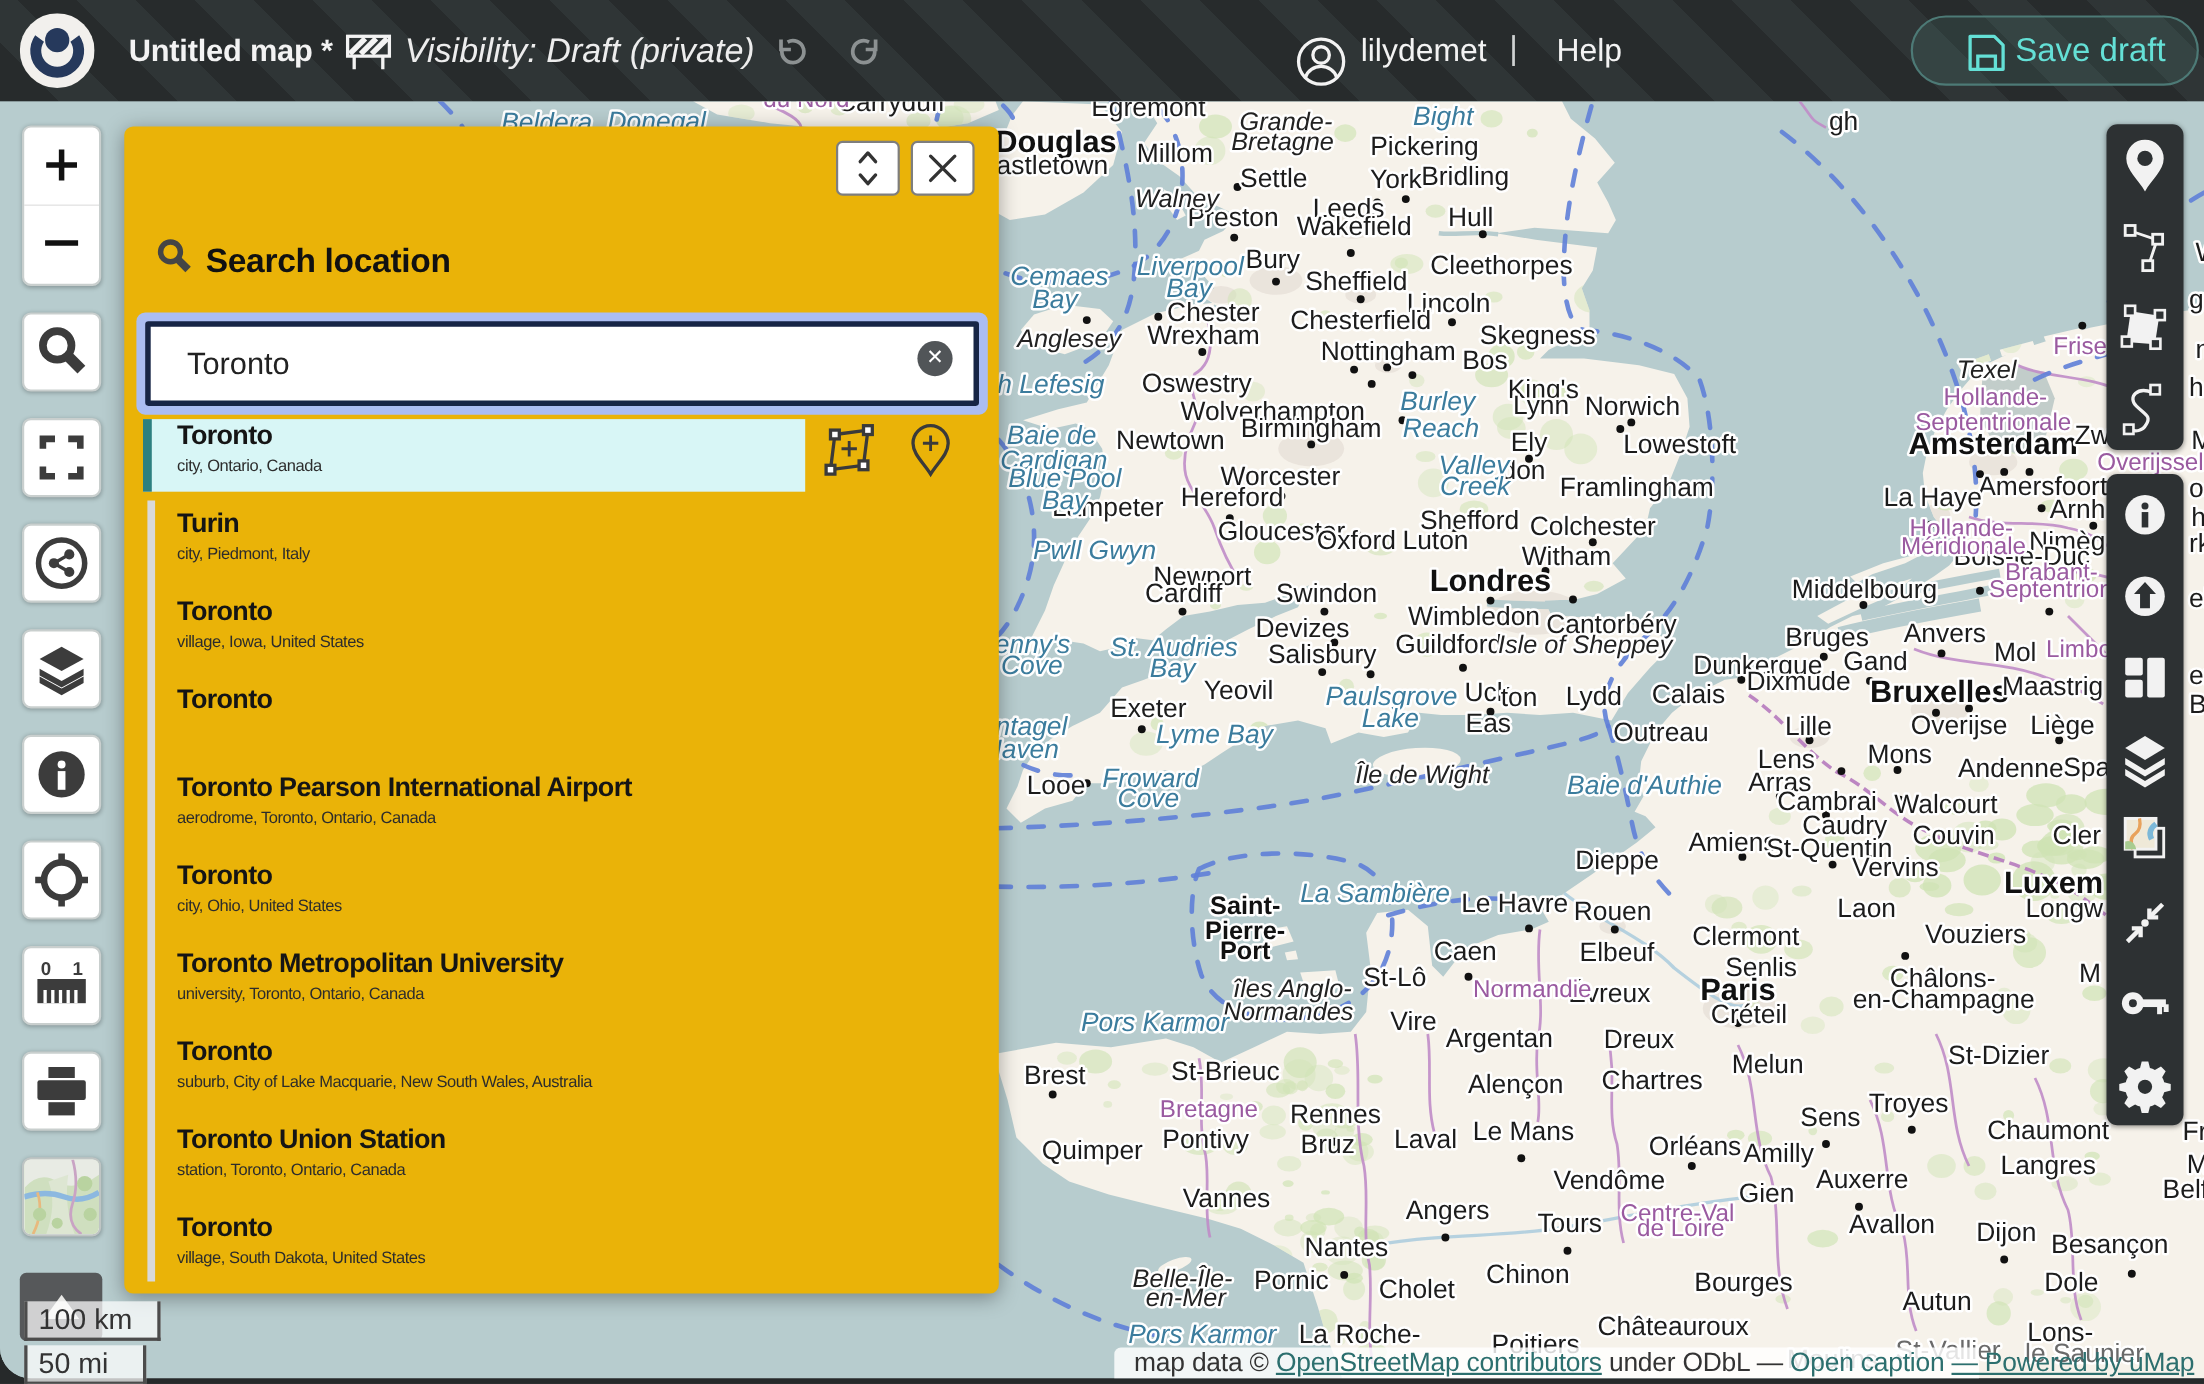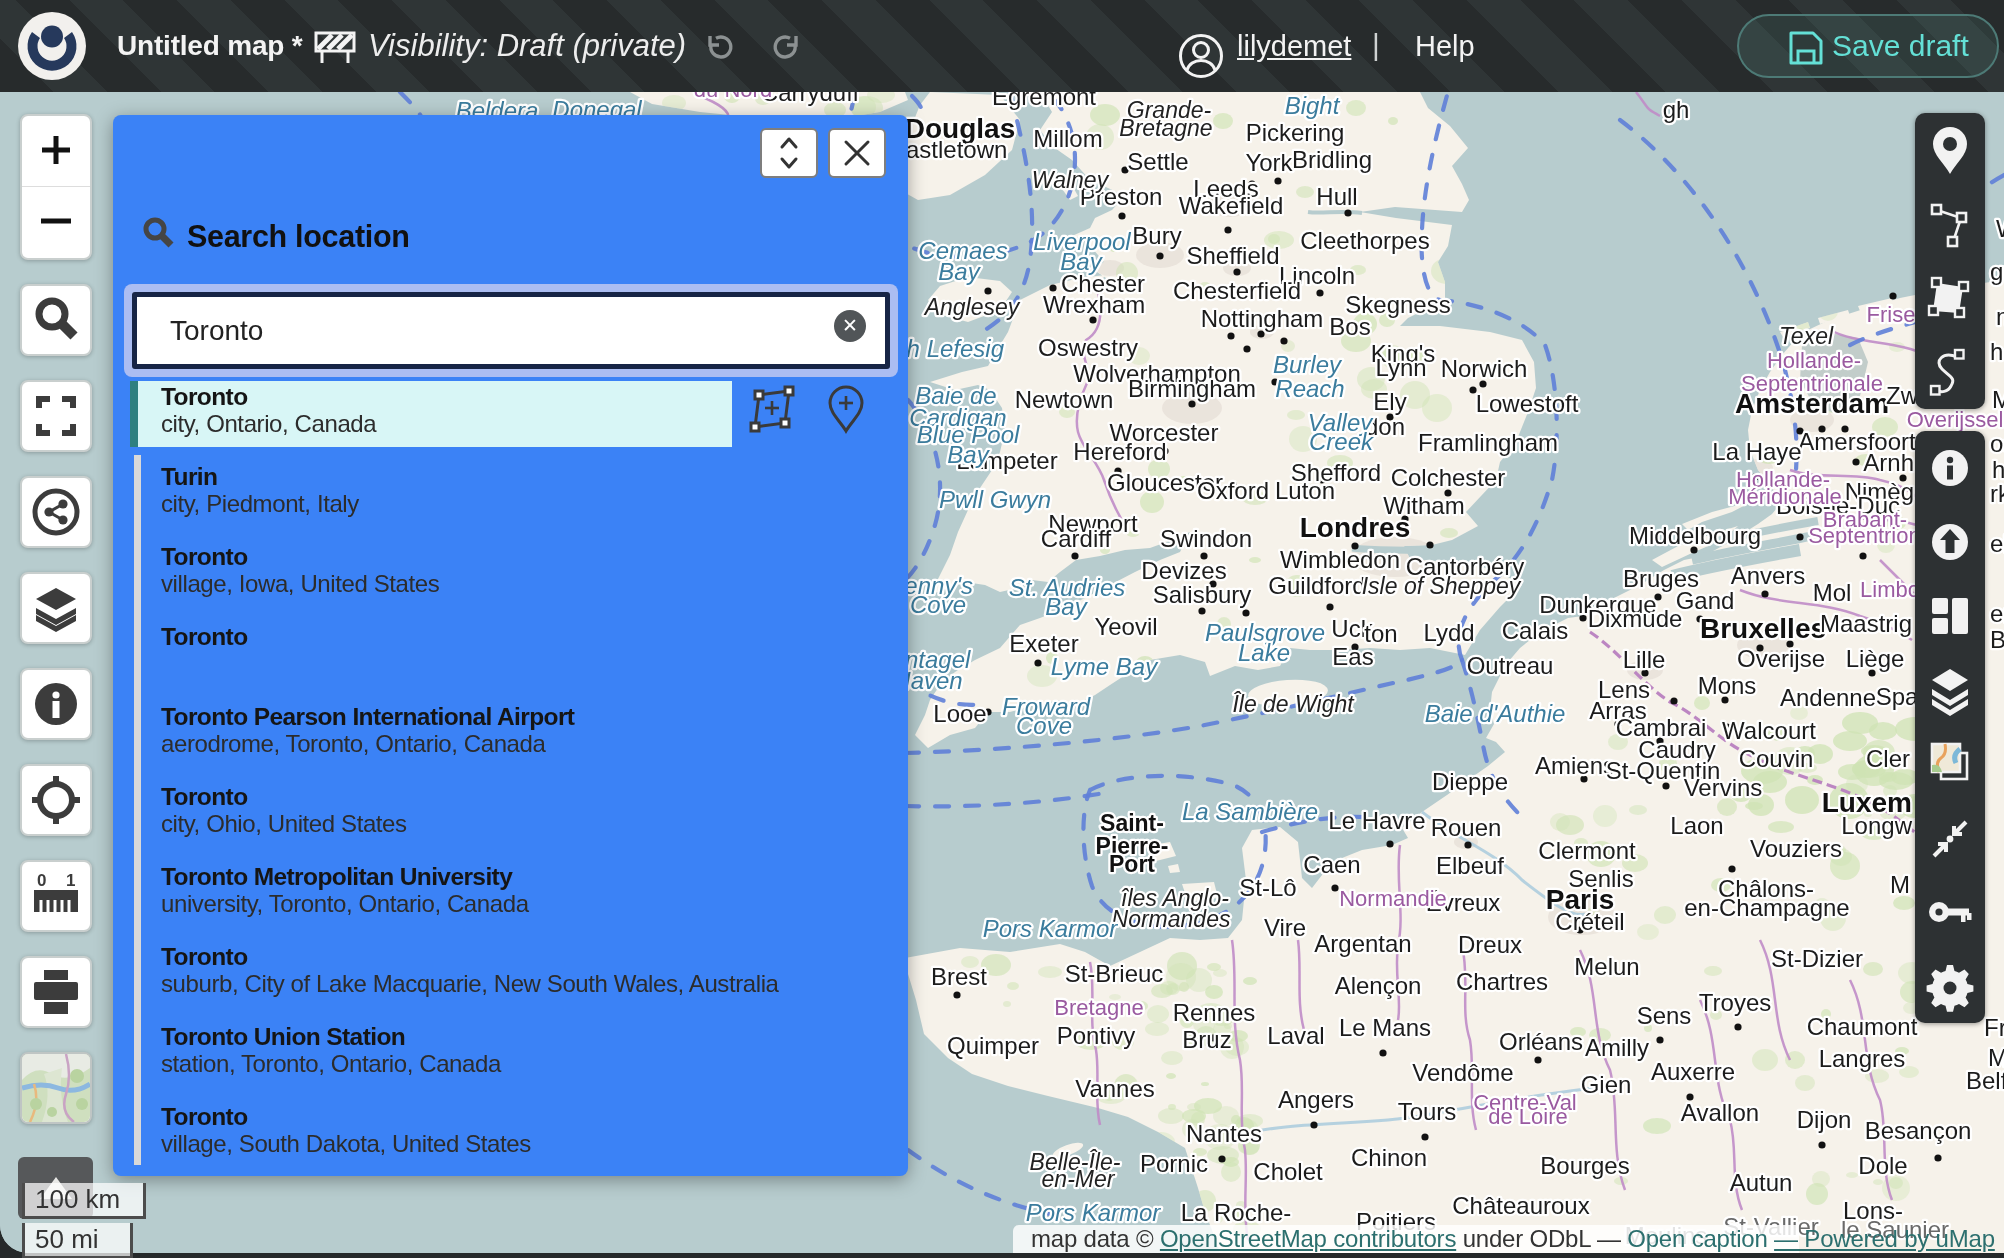--- a/index.html
+++ b/index.html
@@ -12,21 +12,21 @@
     background:repeating-linear-gradient(45deg, #272b2c 0 38px, #2f3536 38px 76px); }
   .logo { position:absolute; left:18px; top:12px; width:68px; height:68px; }
   .title { position:absolute; left:117px; top:0; height:92px; line-height:92px;
     color:#f3f3f3; font-size:28px; font-weight:bold; letter-spacing:-0.2px; }
   .vis { position:absolute; left:368px; top:0; height:92px; line-height:92px;
     color:#ededed; font-size:31px; font-style:italic; }
   .barrier { position:absolute; left:314px; top:29px; }
   .undo { position:absolute; left:698px; top:26px; }
   .redo { position:absolute; left:768px; top:26px; }
   .usr  { position:absolute; left:1178px; top:33px; }
-  .uname { position:absolute; left:1237px; top:0; height:92px; line-height:92px; color:#f3f3f3; font-size:29px;text-decoration:underline; }
+  .uname { position:absolute; left:1237px; top:0; height:92px; line-height:92px; color:#f3f3f3; font-size:29px; }
   .sep { position:absolute; left:1372px; top:0; height:92px; line-height:90px; color:#cfd2d2; font-size:30px; }
   .help { position:absolute; left:1415px; top:0; height:92px; line-height:92px; color:#f3f3f3; font-size:29px;text-align:right; }
   .btn-view { position:absolute; left:1507px; top:14px; width:206px; height:64px;
     border:2px solid #6a7170; border-radius:32px; background:#3a4140; color:#f5f5f5;
     font-size:30px; line-height:60px; }
   .btn-view span { position:absolute; left:104px; }
   .btn-view svg { position:absolute; left:46px; top:14px; }
   .btn-save { position:absolute; left:1737px; top:14px; width:262px; height:64px;
     border:2px solid #4d7a76; border-radius:32px;
     background:rgba(90,160,150,0.14); color:#64e0d6; font-size:30px; line-height:60px; }
@@ -39,42 +39,42 @@
 
   
   .lbtn { position:absolute; width:72px; background:#fff; border:2px solid #c9cfce;
     border-radius:8px; box-shadow:0 1px 4px rgba(0,0,0,.25); }
   .zoombox { left:20px; top:114px; height:146px; }
   .zoombox .half { position:relative; height:71px; text-align:center; }
   .zoombox .half:first-child { border-bottom:1px solid #ddd; }
 
   
   .panel { position:absolute; left:113px; top:115px; width:795px; height:1061px;
-    background:#3b82f6; border-radius:8px; box-shadow:0 4px 18px rgba(0,0,0,.35); }
+    background:#eab308; border-radius:8px; box-shadow:0 4px 18px rgba(0,0,0,.35); }
   .pbtn { position:absolute; top:13px; width:58px; height:50px; background:#fff;
     border:2px solid #7e7e7e; border-radius:6px; }
   .pbtn.resize { left:647px; }
   .pbtn.close  { left:715px; }
   .phead { position:absolute; left:27px; top:99px; font-size:30.5px; font-weight:bold; color:#111; letter-spacing:-0.3px; }
   .phead svg { vertical-align:-4px; margin-right:10px; }
   .focusring { position:absolute; left:11px; top:169px; width:774px; height:93px;
     background:#abbdf2; border-radius:8px; }
   .inputbox { position:absolute; left:19px; top:177px; width:758px; height:77px;
     background:#fff; border:5px solid #172546; border-radius:3px; }
   .inputbox .txt { position:absolute; left:33px; top:0; height:68px; line-height:68px;
     font-size:28px; color:#222; }
   .clear { position:absolute; right:19px; top:13px; width:32px; height:32px;
     border-radius:50%; background:#515558; }
   .clear:before { content:"✕"; position:absolute; left:0; top:0; width:32px; height:32px;
     line-height:32px; text-align:center; color:#fff; font-size:19px; }
   .results { position:absolute; left:0; top:266px; width:795px; }
   .scrollstrip { position:absolute; left:20.5px; top:340px; width:7px; height:710px; background:#d9d9d9; }
   .row { position:absolute; left:17px; width:760px; height:66px; padding:2.5px 0 0 31px; }
   .row .nm { font-size:24.5px; font-weight:bold; color:#151515; letter-spacing:-0.6px; line-height:25px; }
-  .row .ds { font-size:24px; color:#2c2c2c; letter-spacing:-0.4px; line-height:29px; }
+  .row .ds { font-size:15px; color:#2c2c2c; letter-spacing:-0.4px; line-height:29px; }
   .row.hl { background:#d8f6f6; border-left:8px solid #2e8080; width:602px; padding-left:23px; }
   .rowicons { position:absolute; top:268px; left:632px; }
 
   
   .rtb { position:absolute; left:1915px; width:70px; background:#2d3133;
     border-radius:10px; box-shadow:0 1px 5px rgba(0,0,0,.4); }
   .rtb1 { top:113px; height:296px; }
   .rtb2 { top:431px; height:592px; }
   .ric { position:relative; width:70px; height:74px; }
 

